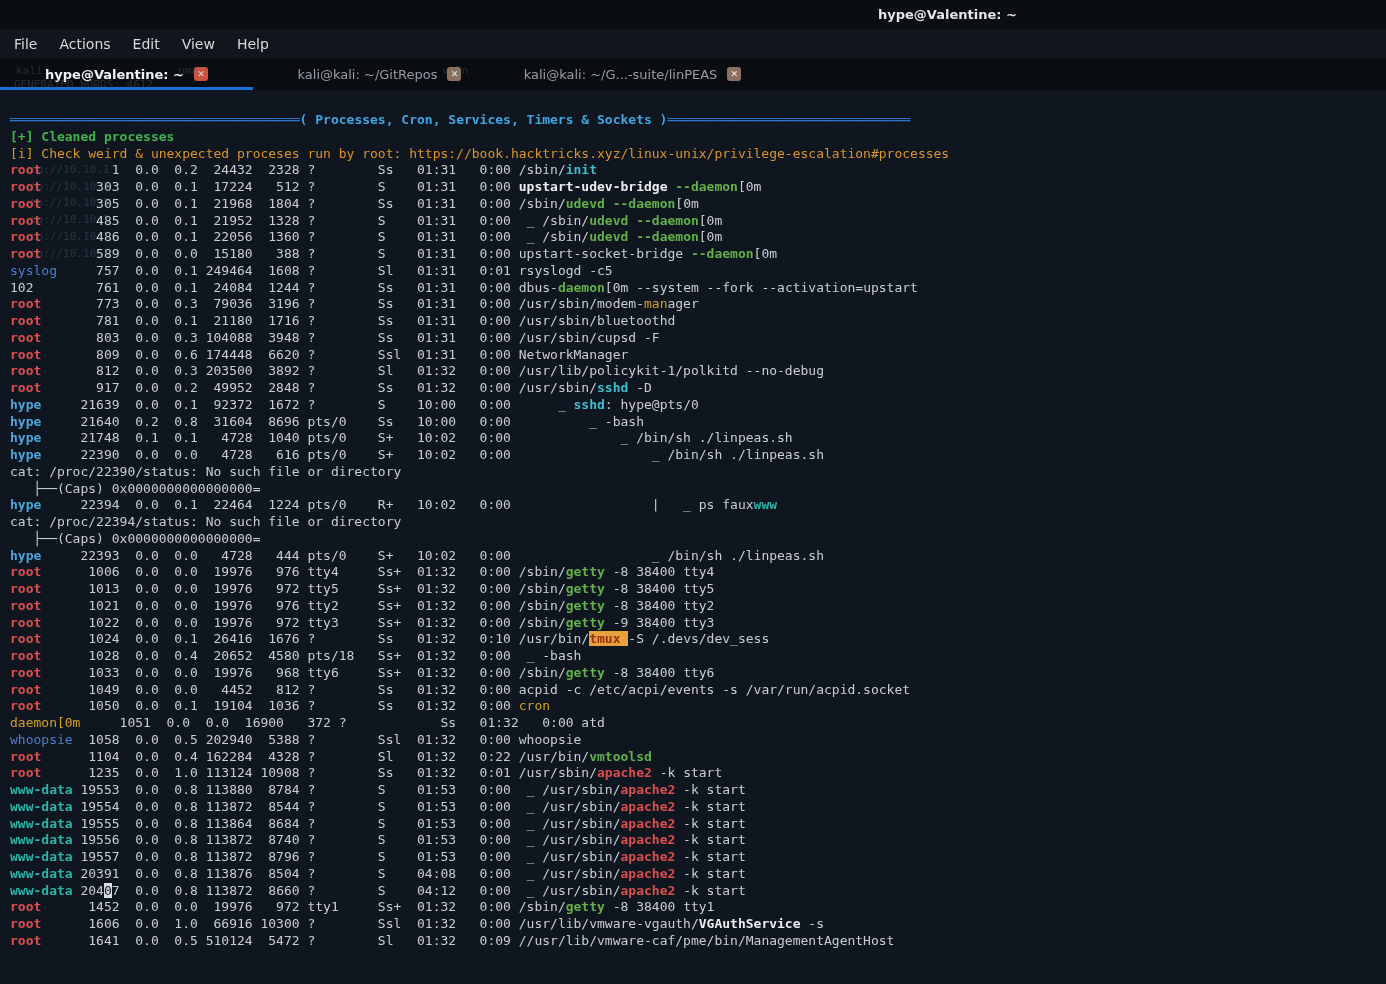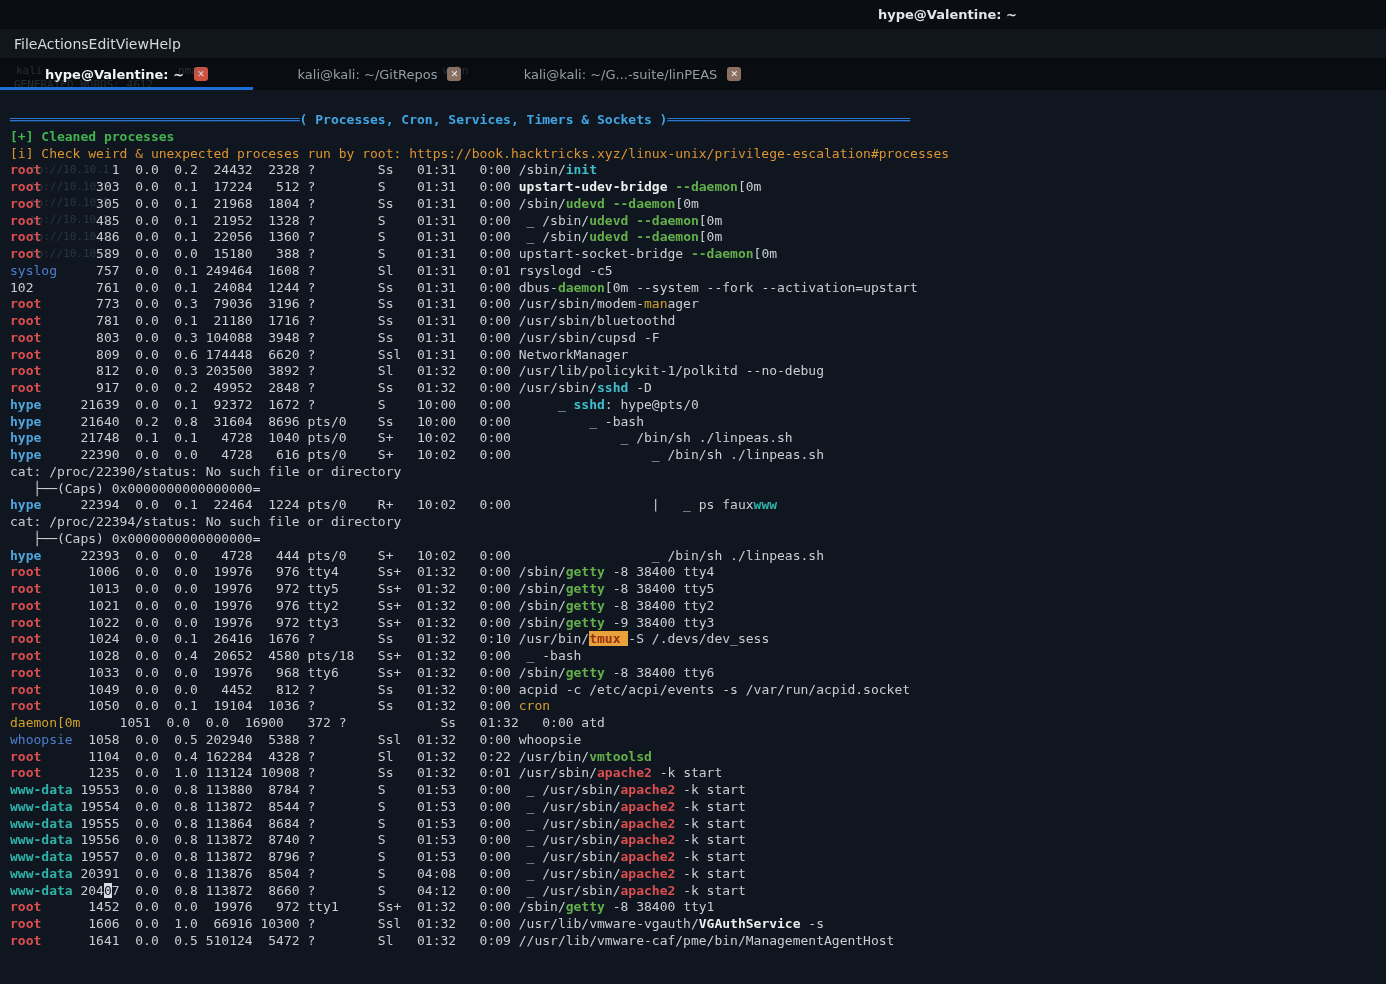--- a/index.html
+++ b/index.html
@@ -1,20 +1,20 @@
 <!DOCTYPE html>
 <html><head>
 <meta charset="utf-8">
 <style>
   html,body{margin:0;padding:0;overflow:hidden;}
   .page{position:relative;width:1386px;height:984px;background:#bef264;font-family:"DejaVu Sans Mono",monospace;}
   
   .titlebar{position:relative;height:29px;background:#0a0d12;}
   .window-title{position:absolute;left:878px;top:7px;font:bold 13px "DejaVu Sans",sans-serif;color:#e3e6ea;}
-  .menubar{height:29px;background:#11161c;display:flex;align-items:center;padding-left:14px;}
+  .menubar{height:29px;background:#11161c;display:flex;align-items:center;padding-left:14px;gap:22px;}
   .menu-item{color:#d6dade;font:14px "DejaVu Sans",sans-serif;cursor:default;}
   .tabbar{height:32px;background:#090c10;display:flex;border-bottom:1px solid #04060a;}
   .tab{width:253px;display:flex;align-items:center;justify-content:center;gap:10px;position:relative;font:13px "DejaVu Sans",sans-serif;color:#969da5;}
   .tab.active{color:#f2f4f6;font-weight:bold;}
   .tab.active::after{content:"";position:absolute;left:0;right:0;bottom:0;height:3px;background:#1c6fd8;}
   .tab-close{display:inline-block;width:14px;height:14px;border-radius:3px;background:#8c7162;color:#f4f1ee;font-size:9px;line-height:14px;text-align:center;font-family:"DejaVu Sans",sans-serif;}
   .tab.active .tab-close{background:#cf5240;}
   
   .terminal{position:absolute;top:90px;left:0;right:0;bottom:0;background:#10161f;}
   .screen{position:relative;padding:22px 0 0 10px;font-size:13px;line-height:16.75px;}

